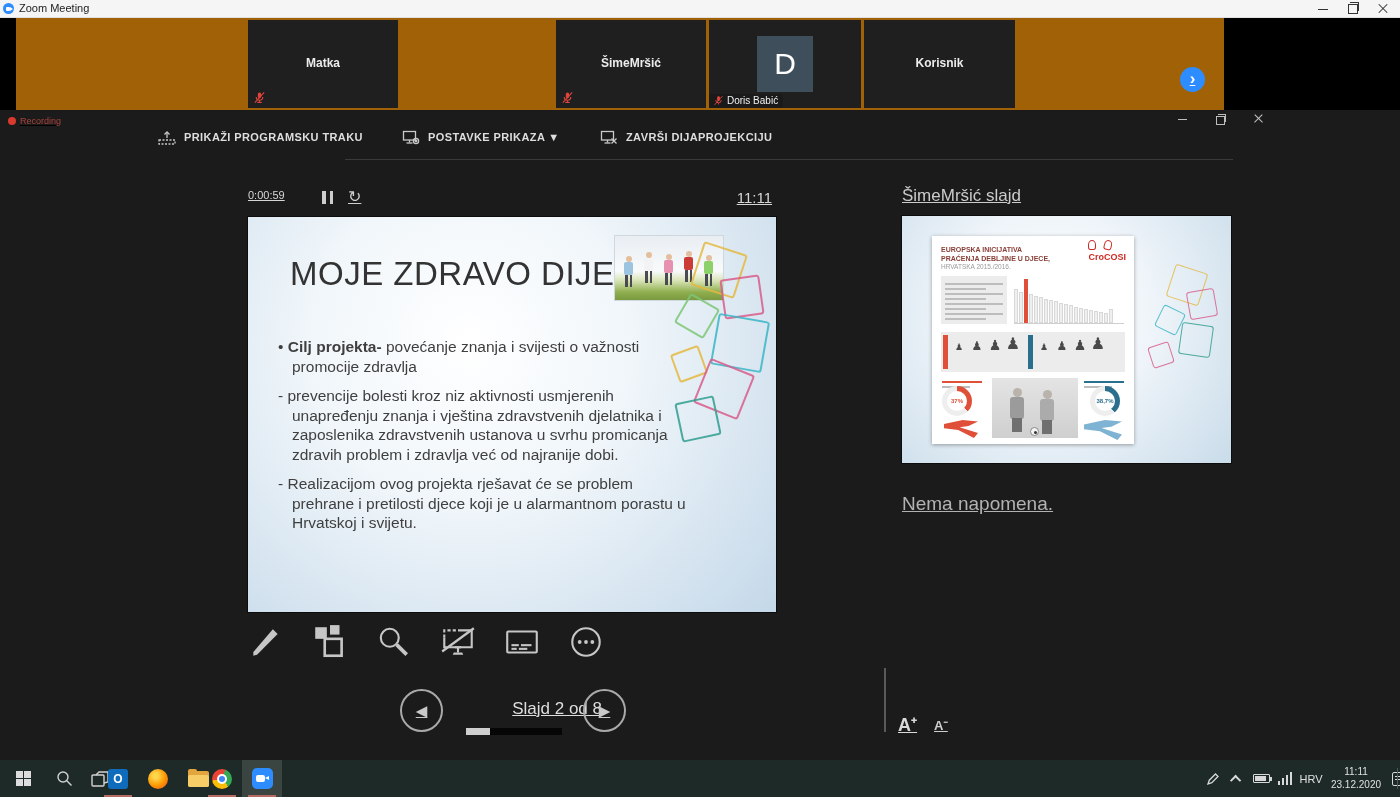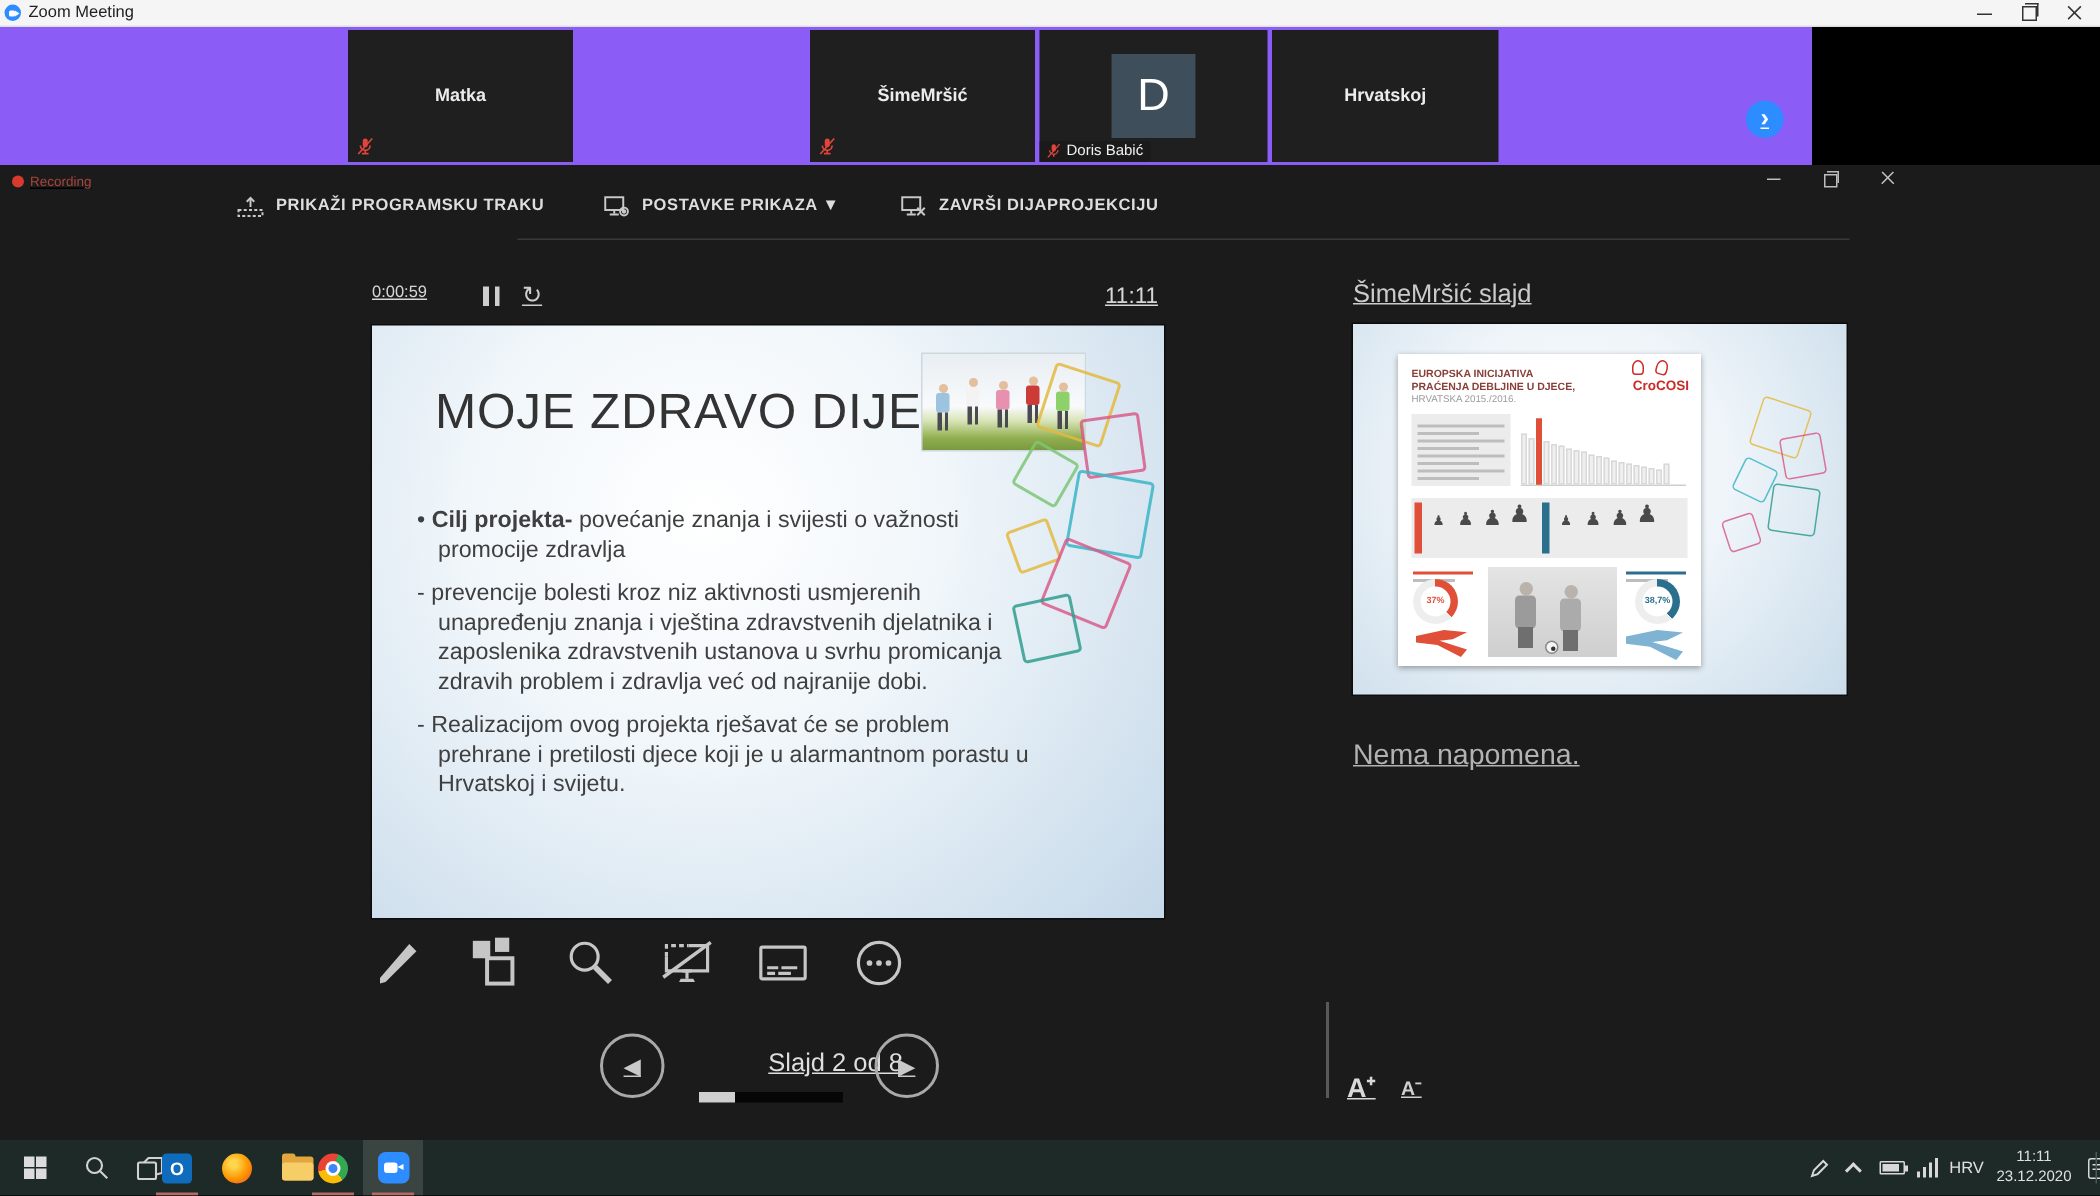--- a/index.html
+++ b/index.html
@@ -14,21 +14,21 @@
   #titlebar .appicon::before { content:""; position:absolute; left:7px; top:4px; border-left:3px solid #fff; border-top:2px solid transparent; border-bottom:2px solid transparent; }
   #titlebar .title { position:absolute; left:19px; top:2px; font-size:11px; color:#222; }
   .tb-btn { position:absolute; top:0; width:30px; height:17px; }
   .tb-min::after { content:""; position:absolute; left:10px; top:9px; width:10px; height:1px; background:#333; }
   .tb-max::after { content:""; position:absolute; left:10px; top:4px; width:8px; height:8px; border:1px solid #333; }
   .tb-max::before { content:""; position:absolute; left:12px; top:2px; width:8px; height:8px; border-top:1px solid #333; border-right:1px solid #333; }
   .tb-close::before,.tb-close::after { content:""; position:absolute; left:9px; top:8px; width:12px; height:1px; background:#333; }
   .tb-close::before { transform:rotate(45deg);} .tb-close::after { transform:rotate(-45deg);}
 
   
-  #strip { left:0; top:18px; width:1208px; height:92px; background:#8b5cf6; }
+  #strip { left:16px; top:18px; width:1208px; height:92px; background:#a16207; }
   .tile { position:absolute; top:2px; height:88px; background:#1f1f1f; }
   .tile .pname { position:absolute; left:0; right:0; top:36px; text-align:center; color:#ececec; font-size:12px; font-weight:bold; }
   .micmuted { position:absolute; left:5px; bottom:4px; width:13px; height:13px; color:#e0443a; }
   .chip { position:absolute; left:0; bottom:0; background:rgba(25,25,25,.78); color:#f0f0f0; font-size:10px; padding:1px 5px 2px 4px; display:flex; align-items:center; gap:3px; }
   .t0{left:232px;width:150px;} .t1{left:384px;width:153px;border:1px solid #a8c84e;}
   .t2{left:540px;width:150px;} .t3{left:693px;width:152px;}
   .t4{left:848px;width:151px;} .t5{left:1002px;width:152px;}
   .avatar-d { position:absolute; left:50%; top:50%; transform:translate(-50%,-50%); width:56px; height:56px; background:#3e4e5a; color:#fff; font-size:30px; display:flex; align-items:center; justify-content:center; }
   #next-participants { left:1164px; top:67px; width:25px; height:25px; border-radius:50%; background:#2d8cff; color:#fff; font-size:17px; font-weight:bold; display:flex; align-items:center; justify-content:center; line-height:1; padding-bottom:2px; }
   
@@ -221,21 +221,21 @@
             <rect x="5.2" y="1.5" width="3.6" height="6.3" rx="1.8" fill="currentColor" stroke="none"></rect>
             <path d="M3.5 6.5a3.5 3.5 0 0 0 7 0"></path>
             <line x1="7" y1="10" x2="7" y2="12"></line>
             <line x1="2" y1="12.6" x2="12" y2="1.4"></line>
           </g>
         </svg>
       <span>Doris Babić</span>
     </span>
   </div>
   <div class="tile t4">
-    <span class="pname">Hrvatskoj</span>
+    <span class="pname">Korisnik</span>
   </div>
   <div id="next-participants" class="abs" style="top:49px;">
       <span>›</span>
     </div>
 </div>
 
 <div id="presenter-bg" class="abs"></div>
 
 <div id="recording" class="abs">
   <span class="dot"></span>

